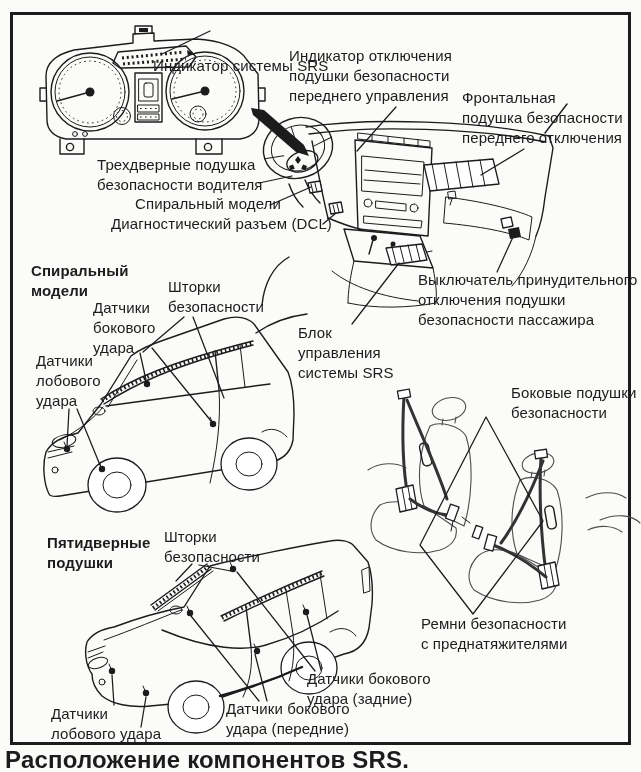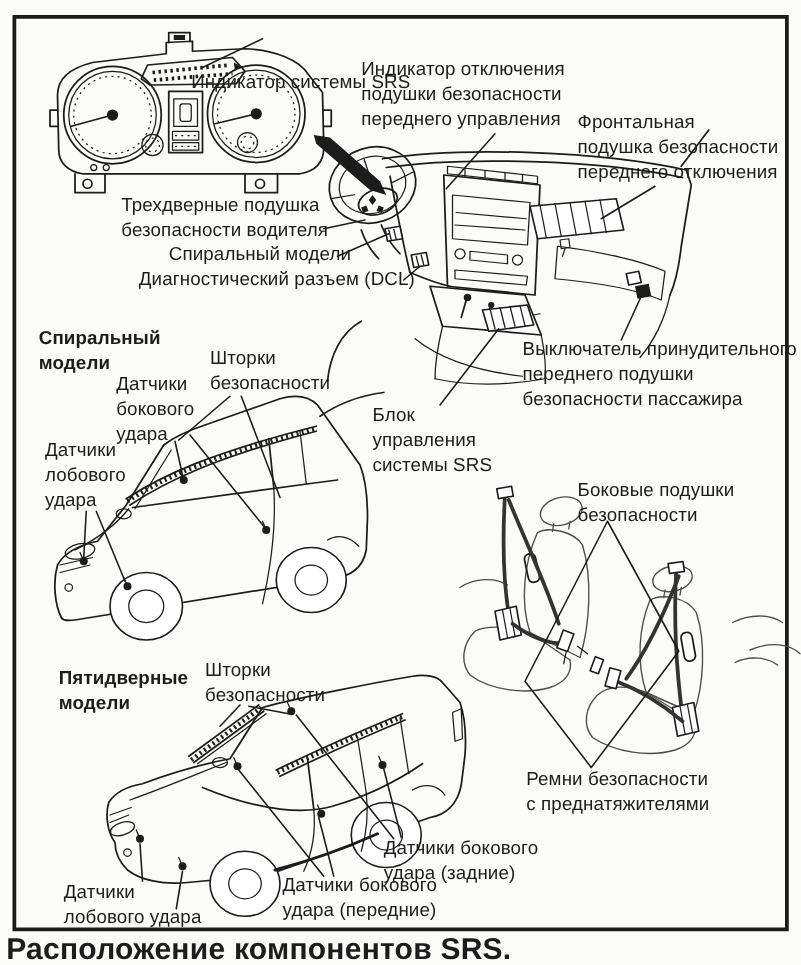--- a/index.html
+++ b/index.html
@@ -353,41 +353,41 @@
 подушки безопасности
 переднего управления</div>
   <div class="label" style="left:462px; top:88px;">Фронтальная
 подушка безопасности
 переднего отключения</div>
   <div class="label" style="left:97px;  top:155px;">Трехдверные подушка
 безопасности водителя</div>
   <div class="label" style="left:135px; top:194px;">Спиральный модели</div>
   <div class="label" style="left:111px; top:214px;">Диагностический разъем (DCL)</div>
   <div class="label" style="left:418px; top:270px;">Выключатель принудительного
-переднего подушки
+отключения подушки
 безопасности пассажира</div>
   <div class="label" style="left:298px; top:323px;">Блок
 управления
 системы SRS</div>
   <div class="label b" style="left:31px; top:261px;">Спиральный
 модели</div>
   <div class="label" style="left:168px; top:277px;">Шторки
 безопасности</div>
   <div class="label" style="left:93px;  top:298px;">Датчики
 бокового
 удара</div>
   <div class="label" style="left:36px;  top:351px;">Датчики
 лобового
 удара</div>
-  <div class="label" style="left:462px; top:383px;">Боковые подушки
+  <div class="label" style="left:511px; top:383px;">Боковые подушки
 безопасности</div>
   <div class="label" style="left:408px; top:614px;margin-left:13px;">Ремни безопасности
 с преднатяжителями</div>
   <div class="label b" style="left:47px; top:533px;">Пятидверные
-модели</div>
+подушки</div>
   <div class="label" style="left:164px; top:527px;">Шторки
 безопасности</div>
   <div class="label" style="left:307px; top:669px;">Датчики бокового
 удара (задние)</div>
   <div class="label" style="left:226px; top:699px;">Датчики бокового
 удара (передние)</div>
   <div class="label" style="left:51px;  top:704px;">Датчики
 лобового удара</div>
 
   <div id="caption">Расположение компонентов SRS.</div>

